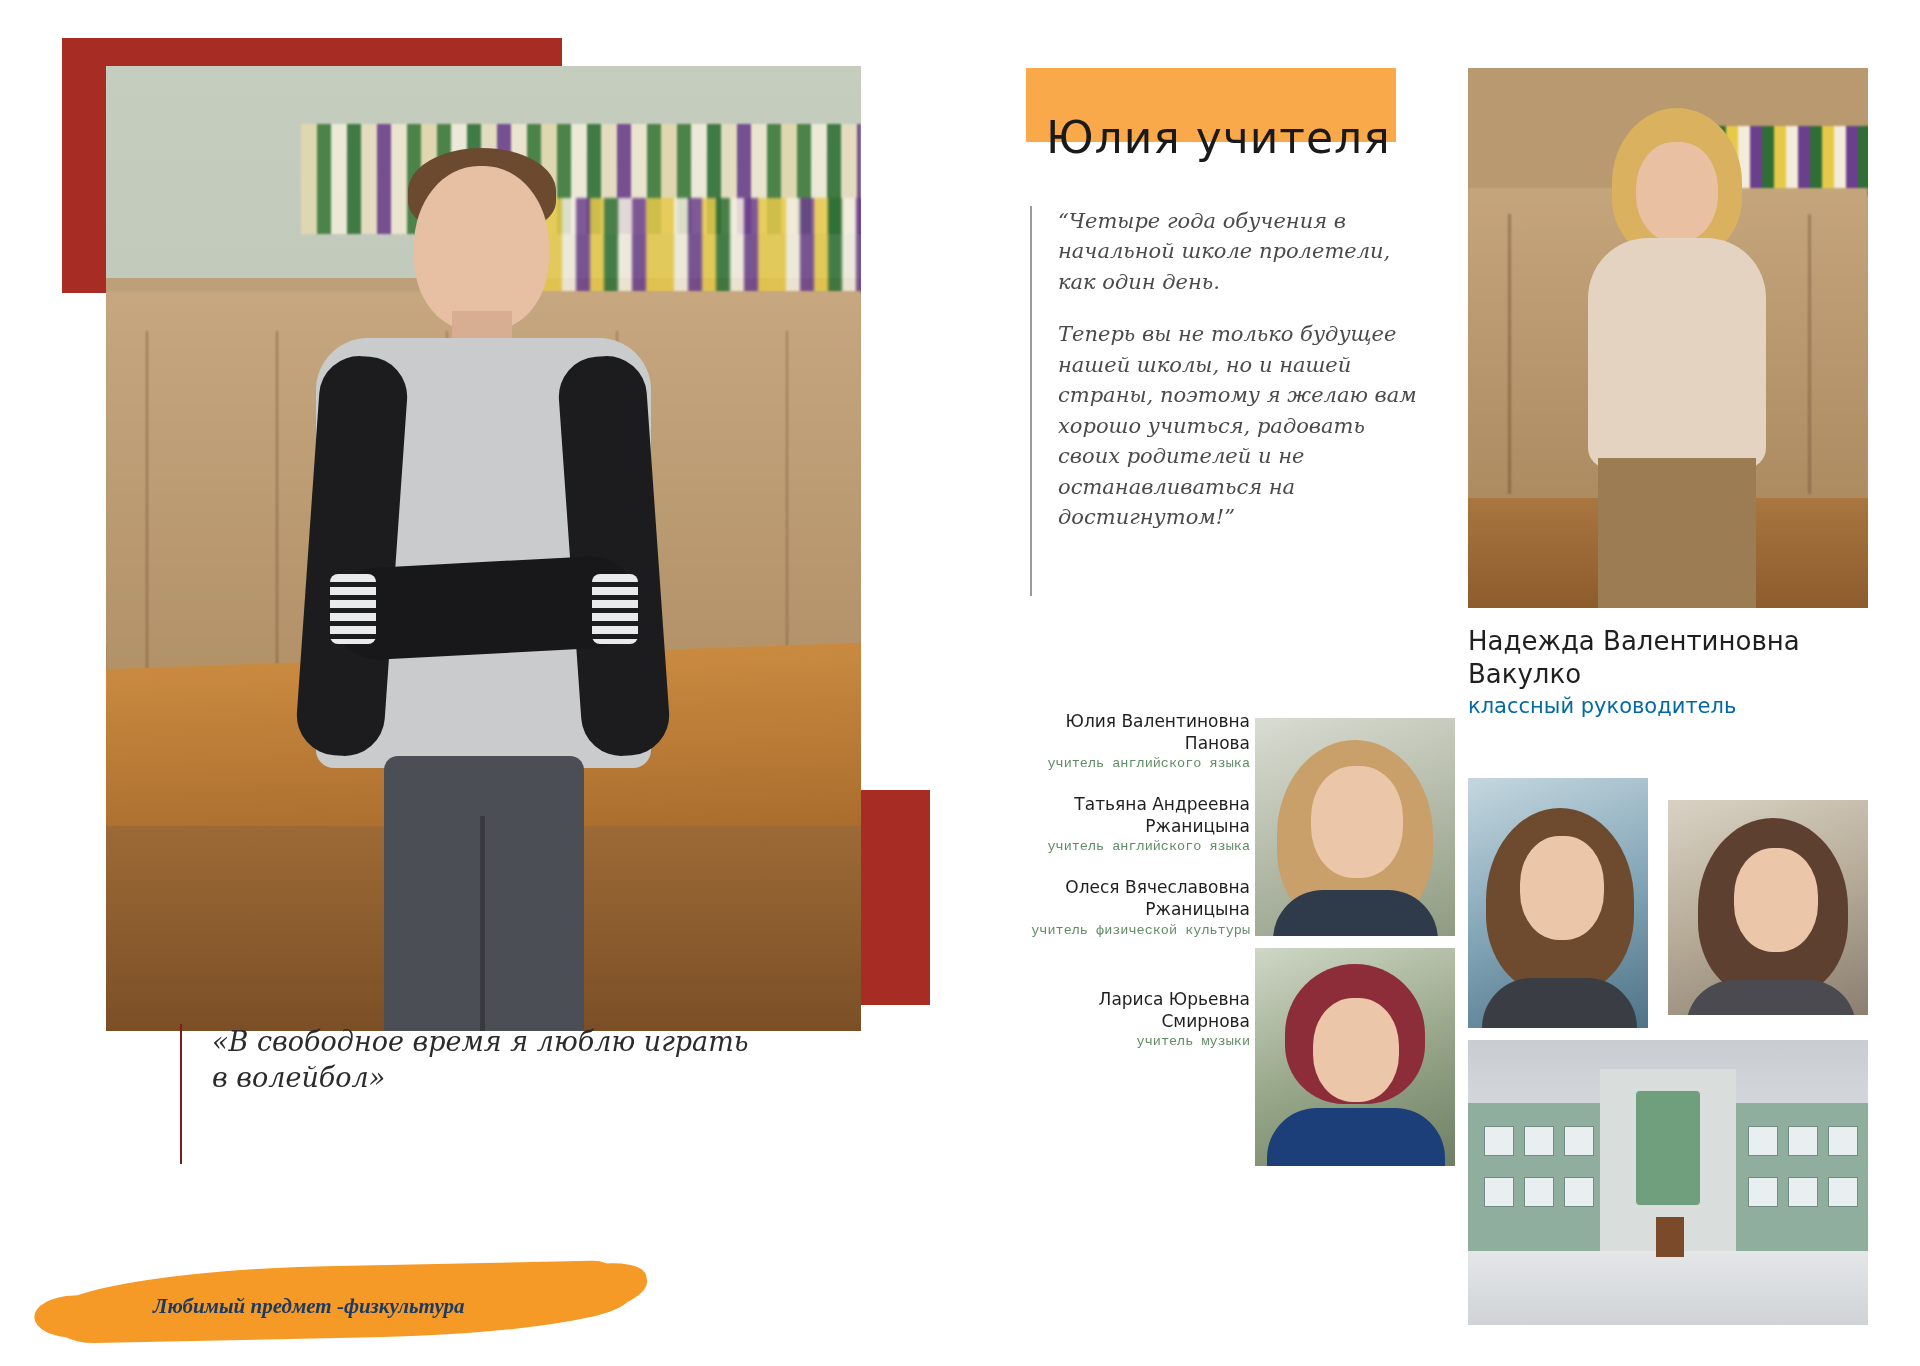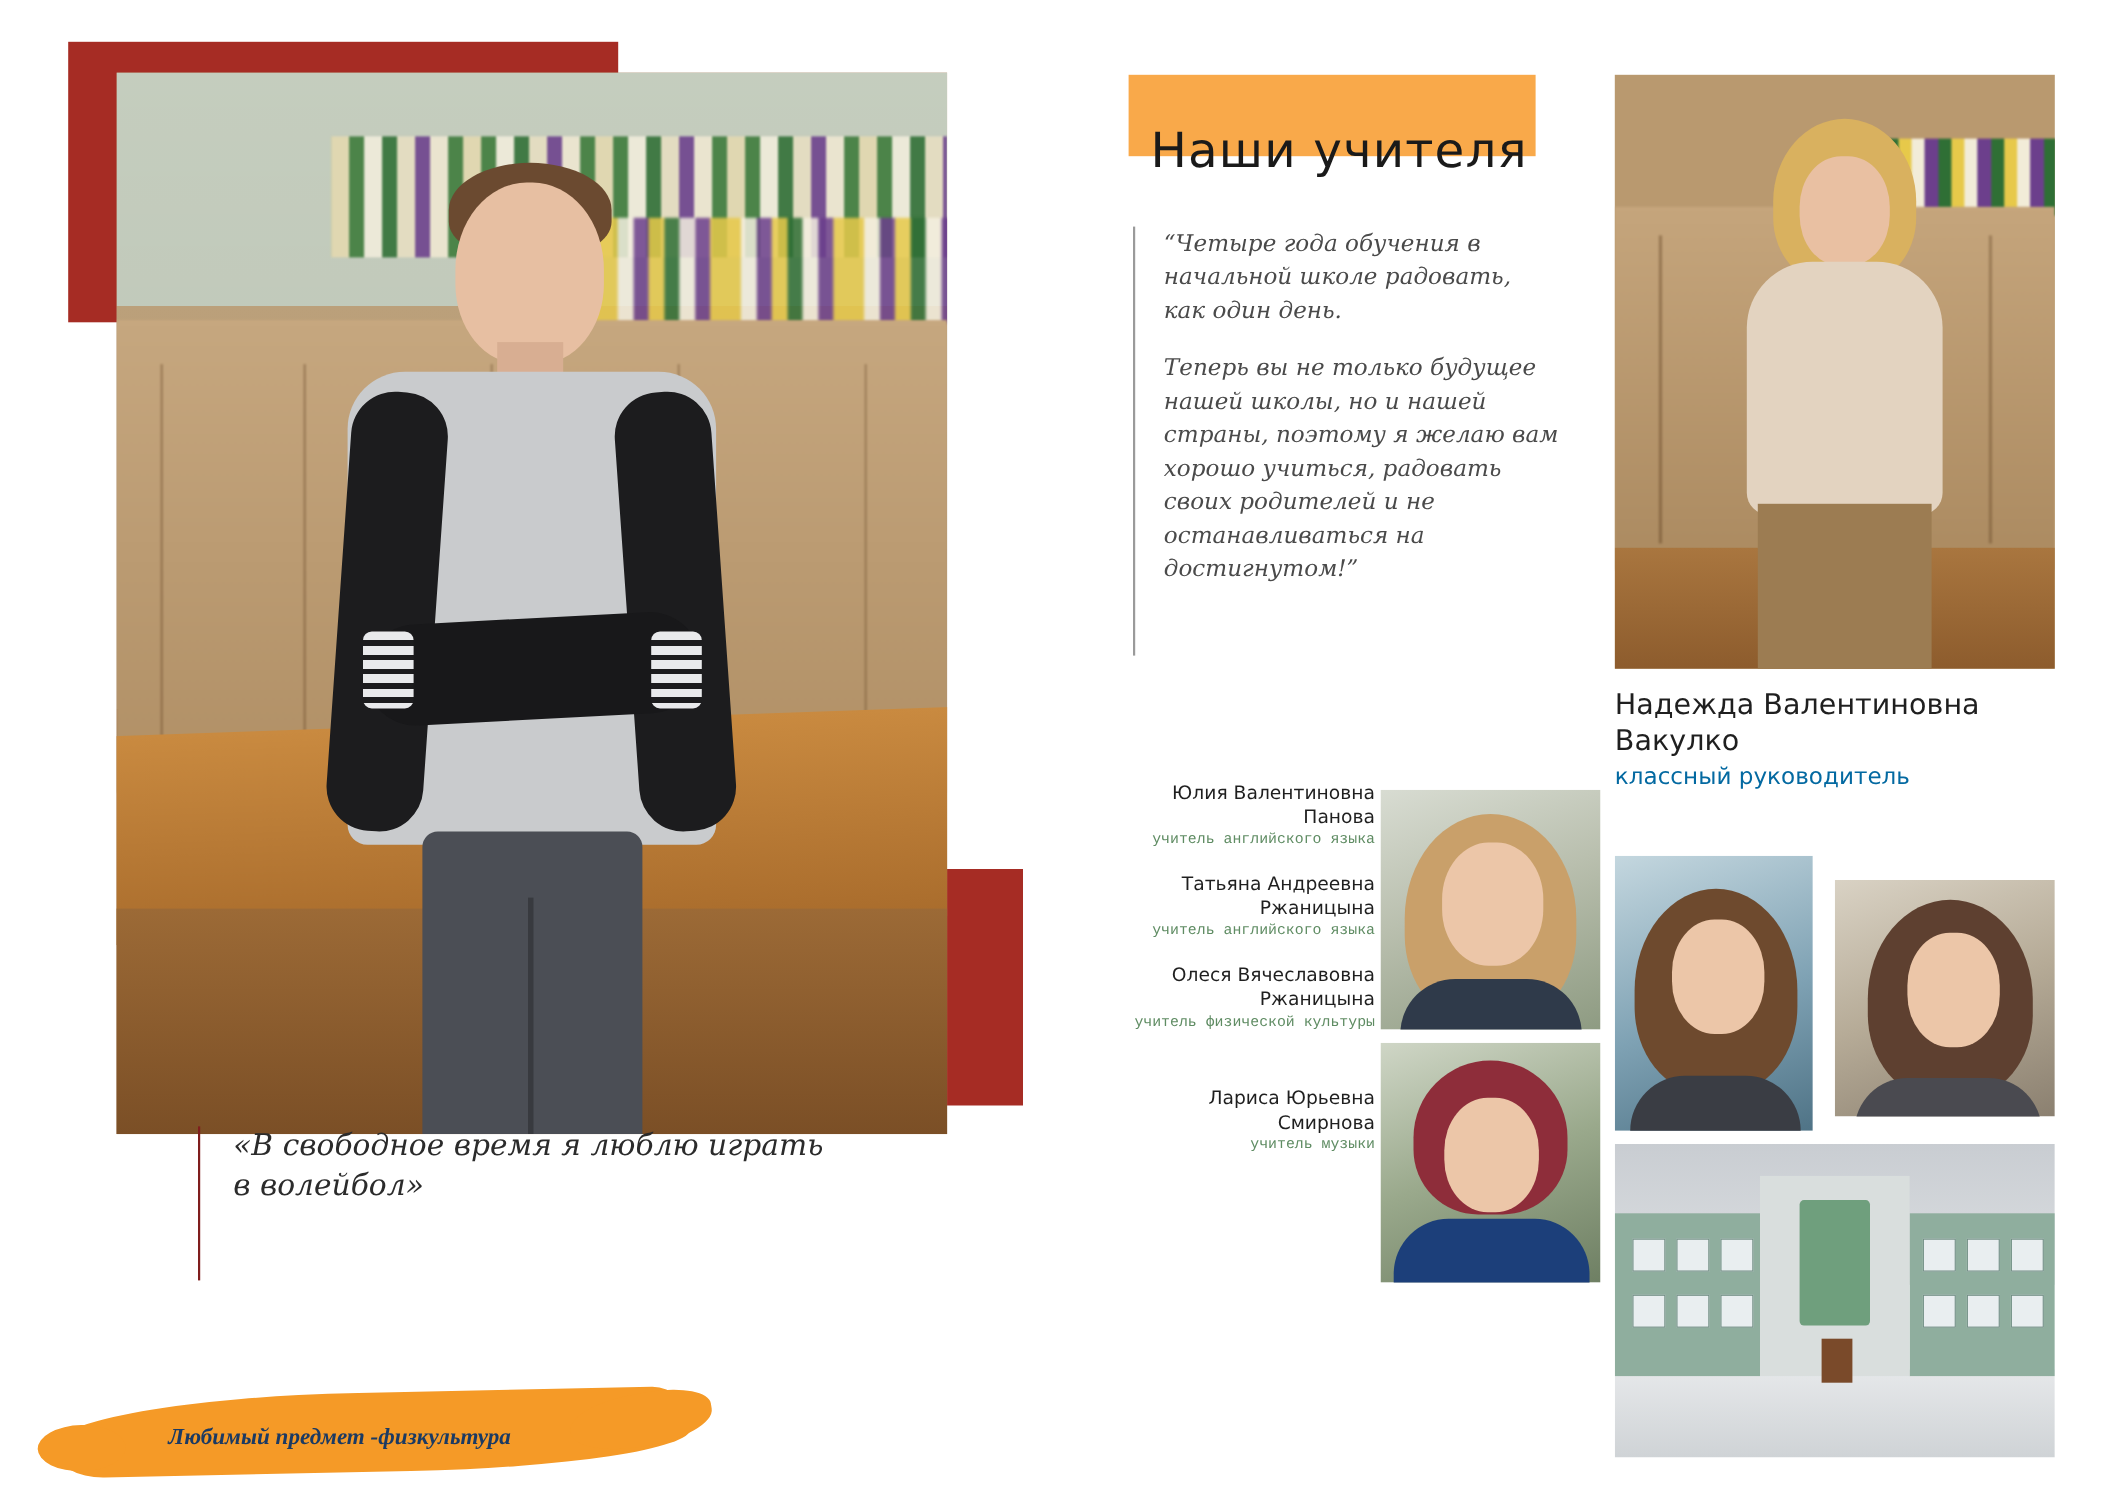--- a/index.html
+++ b/index.html
@@ -468,25 +468,25 @@
     <div class="txt">«В свободное время я люблю играть
 в волейбол»</div>
   </div>
 
   <div class="brush">
     <div class="shape"></div>
     <div class="label">Любимый предмет -физкультура</div>
   </div>
 
   <div class="title-box"></div>
-  <div class="title-text">Наши учителя</div>
+  <div class="title-text">Юлия учителя</div>
 
   <div class="quote-wrap">
     <p>“Четыре года обучения в
-начальной школе радовать,
+начальной школе пролетели,
 как один день.</p>
     <p>Теперь вы не только будущее
 нашей школы, но и нашей
 страны, поэтому я желаю вам
 хорошо учиться, радовать
 своих родителей и не
 останавливаться на
 достигнутом!”</p>
   </div>
 

